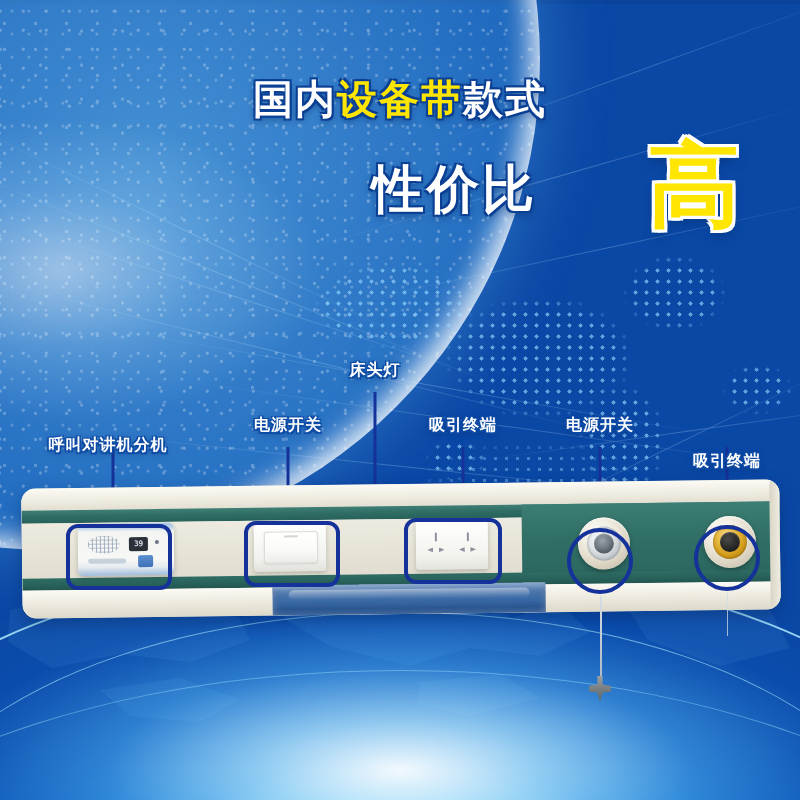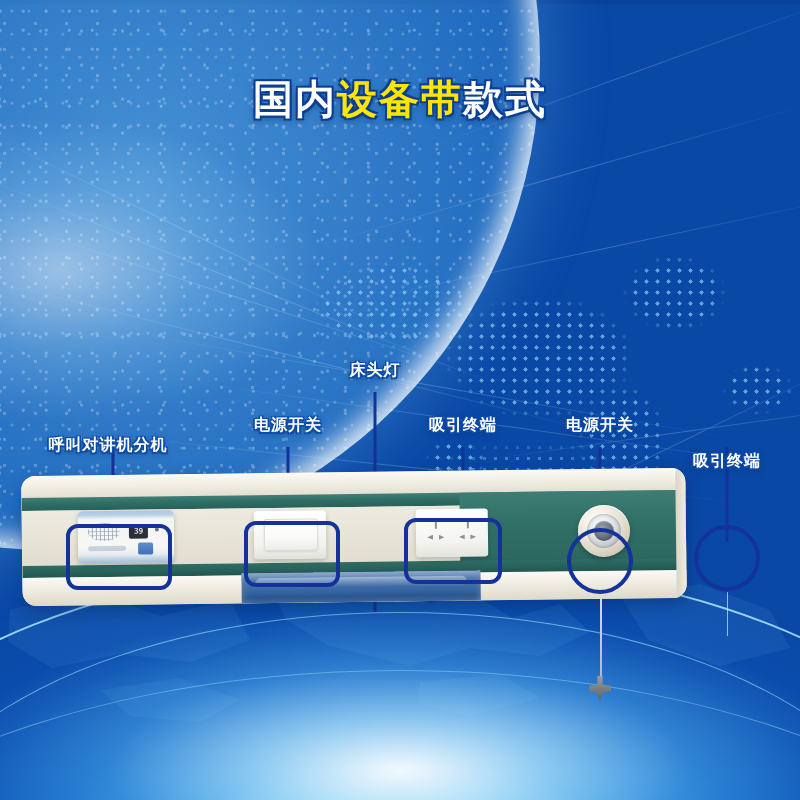--- a/index.html
+++ b/index.html
@@ -131,21 +131,21 @@
   .callout .lbl{
     position:absolute;transform:translateX(-50%);
     font-size:16px;font-weight:bold;color:#ffffff;white-space:nowrap;letter-spacing:1px;
     text-shadow:-1.5px -1.5px 0 #0d4ba6,1.5px -1.5px 0 #0d4ba6,-1.5px 1.5px 0 #0d4ba6,1.5px 1.5px 0 #0d4ba6,0 2px 6px rgba(4,36,90,.6);
   }
   .callout .leader{
     position:absolute;width:3px;background:#13318f;transform:translateX(-50%);
   }
 
   
-  .panel-wrap{position:absolute;left:22px;top:472px;width:664px;height:130px;}
+  .panel-wrap{position:absolute;left:22px;top:484px;width:758px;height:130px;}
   .panel{
     position:absolute;inset:0;
     transform:rotate(-0.7deg);
     border-radius:14px;
     background:linear-gradient(180deg,#f3f1e8 0%,#eeebe0 6%,#e8e5d8 10%,#e8e5d8 100%);
     box-shadow:0 6px 16px rgba(3,30,80,.35);
     overflow:hidden;
   }
   
   .panel .top-nose{
@@ -359,20 +359,24 @@
     <div class="arc" style="left:10px;top:92px;width:1020px;height:520px;border-width:1.6px;opacity:.7;"></div>
     <div class="arc" style="left:-140px;top:150px;width:1320px;height:640px;border-width:1.2px;opacity:.5;"></div>
   </div>
   <div class="bottom-glow"></div>
 
   <div class="headline">
     <div class="line1">
       <span class="w">国内</span><span class="y">设备带</span><span class="w">款式</span>
     </div>
   </div>
+  <div class="line2">
+    <div class="sub">性价比</div>
+    <div class="big">高</div>
+  </div>
 
   <div id="callouts">
       <div class="callout">
         <div class="leader" style="left: 113px; top: 447px; height: 85px; background: rgb(20, 50, 154);"></div>
         <div class="lbl" style="left: 108px; top: 435px;">呼叫对讲机分机</div>
       </div>
       <div class="callout">
         <div class="leader" style="left: 288px; top: 447px; height: 85px; background: rgb(20, 50, 154);"></div>
         <div class="lbl" style="left: 288px; top: 415px;">电源开关</div>
       </div>

